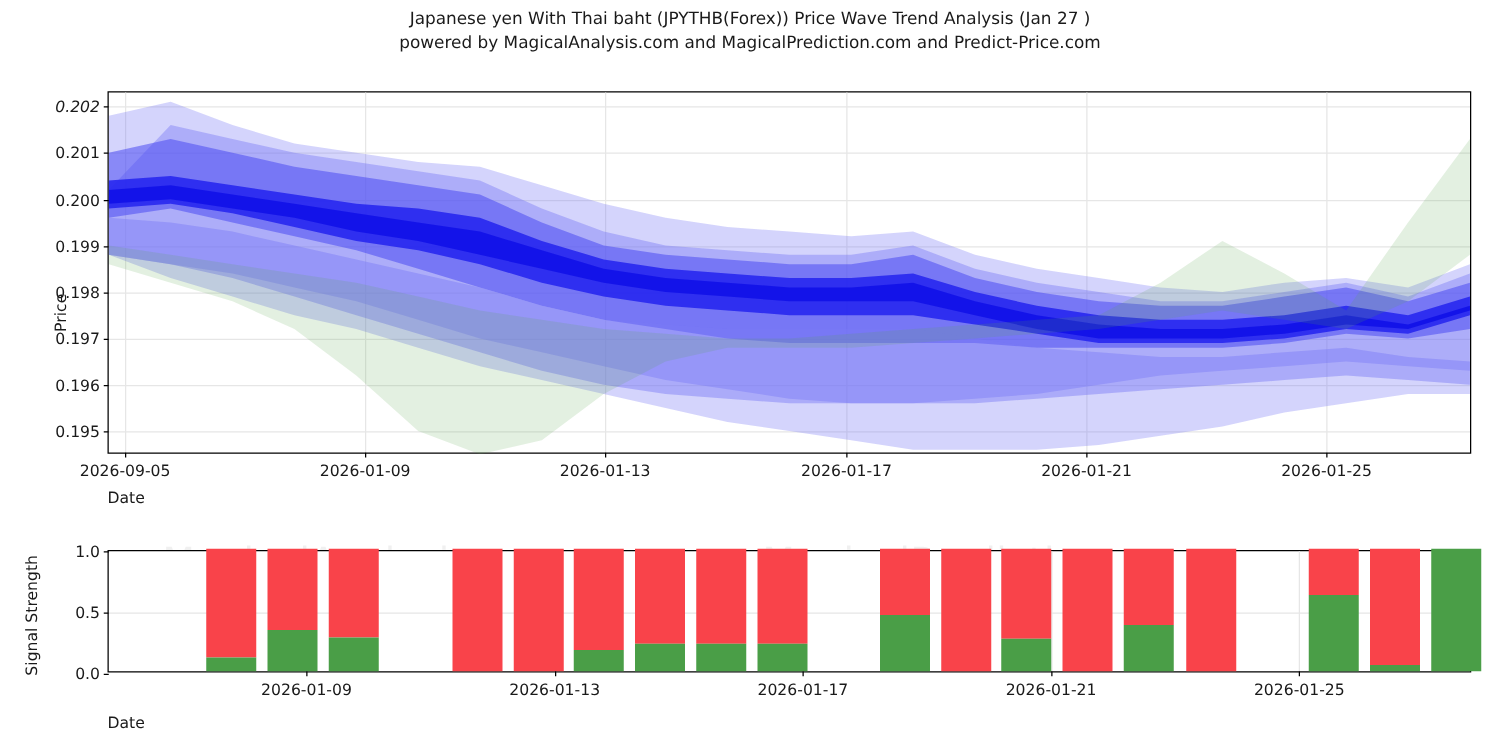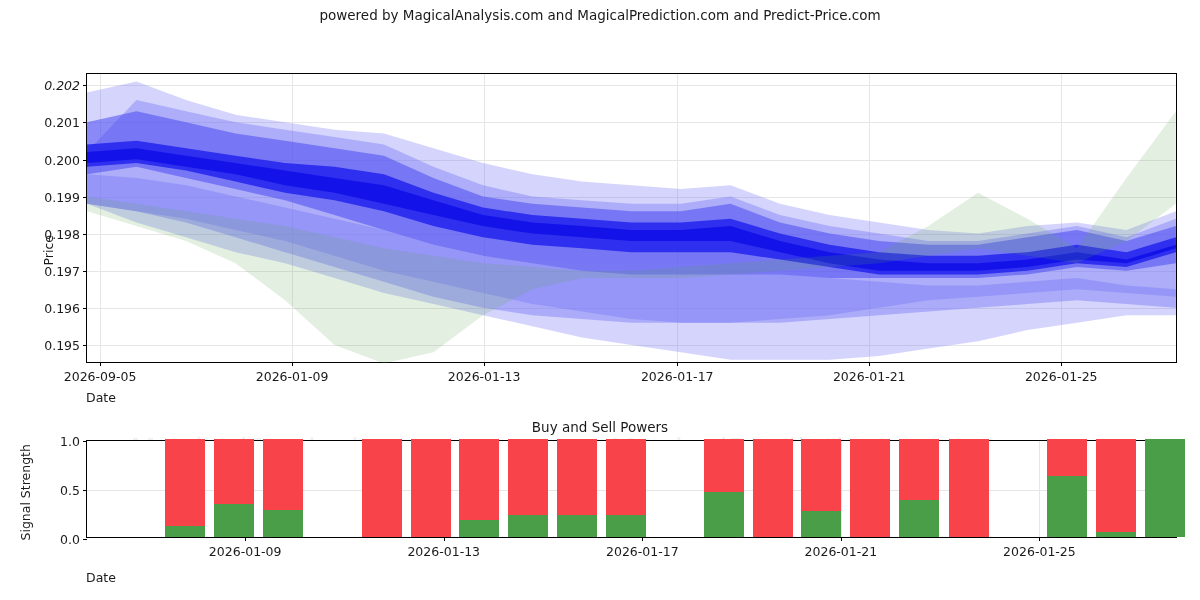--- a/index.html
+++ b/index.html
@@ -60,20 +60,21 @@
   
   .bar-wrap { position:absolute; bottom:0; }
   .bar-red, .bar-green { position:absolute; left:0; width:100%; }
 </style>
 </head>
 <body>
 
 <div id="figure">
 
   <div class="title-block">
+    <div class="title-line">Japanese yen With Thai baht (JPYTHB(Forex)) Price Wave Trend Analysis (Jan 27 )</div>
     <div class="title-line">powered by MagicalAnalysis.com and MagicalPrediction.com and Predict-Price.com</div>
   </div>
 
   <div id="watermark-layer">
       <div class="wm" style="left: 120px; top: 135px;">MagicalAnalysis.com</div>
       <div class="wm" style="left: 605px; top: 135px;">MagicalPrediction.com</div>
       <div class="wm" style="left: 120px; top: 282px;">MagicalAnalysis.com</div>
       <div class="wm" style="left: 605px; top: 282px;">MagicalPrediction.com</div>
       <div class="wm" style="left: 130px; top: 432px;">MagicalAnalysis.com</div>
       <div class="wm" style="left: 610px; top: 432px;">MagicalPrediction.com</div>
@@ -135,21 +136,20 @@
         <div class="xtick-label" style="left: 590.231px;">2026-01-17</div>
         <div class="xtick-mark" style="left: 782.247px;"></div>
         <div class="xtick-label" style="left: 782.247px;">2026-01-21</div>
         <div class="xtick-mark" style="left: 974.263px;"></div>
         <div class="xtick-label" style="left: 974.263px;">2026-01-25</div>
       </div>
   </div>
   <div class="axis-title-y" style="left:-2px; top:208px; width:100px; transform:rotate(-90deg);">Price</div>
   <div class="axis-title-x" style="left:86px; top:390px; width:1091px;">Date</div>
 
-  <div class="subplot-title" style="left:0; top:419px;">Buy and Sell Powers</div>
 
   <div class="axes" id="signal-axes" style="left:86px; top:440px; width:1091px; height:98px;">
     <div id="signal-grid">
         <div class="grid-h" style="top: 49px;"></div>
         <div class="grid-v" style="left: 158.195px;"></div>
         <div class="grid-v" style="left: 356.757px;"></div>
         <div class="grid-v" style="left: 555.319px;"></div>
         <div class="grid-v" style="left: 753.881px;"></div>
         <div class="grid-v" style="left: 952.443px;"></div>
       </div>

